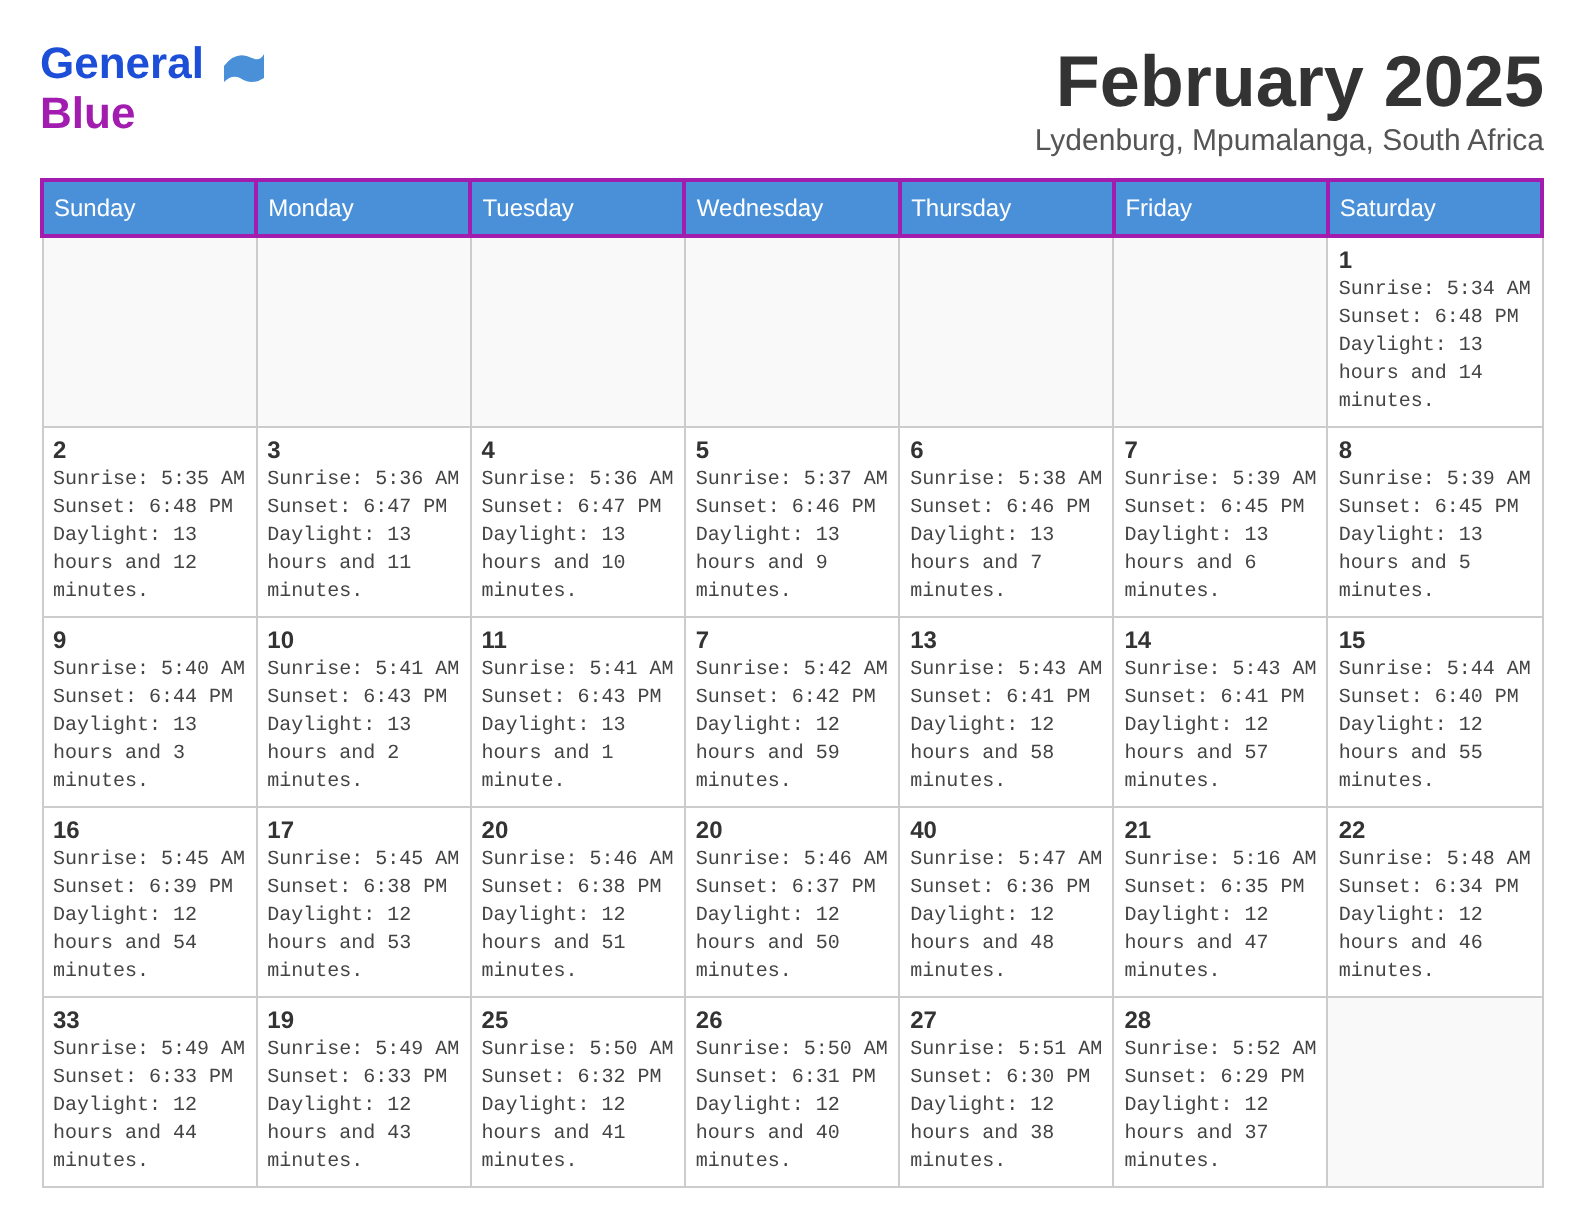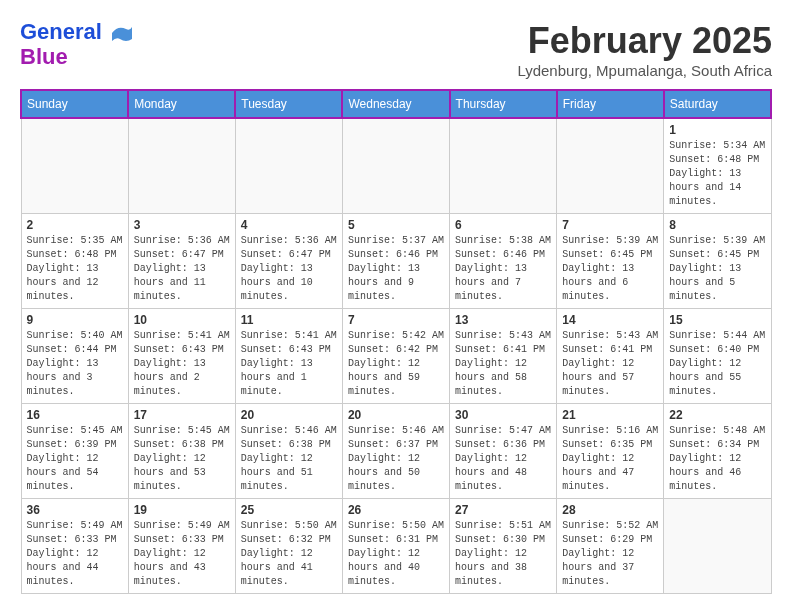--- a/index.html
+++ b/index.html
@@ -260,21 +260,21 @@
 and 51 minutes.</div>
         </td>
         <td>
           <span class="day-number">20</span>
           <div class="day-info">Sunrise: 5:46 AM
 Sunset: 6:37 PM
 Daylight: 12 hours
 and 50 minutes.</div>
         </td>
         <td>
-          <span class="day-number">30</span>
+          <span class="day-number">40</span>
           <div class="day-info">Sunrise: 5:47 AM
 Sunset: 6:36 PM
 Daylight: 12 hours
 and 48 minutes.</div>
         </td>
         <td>
           <span class="day-number">21</span>
           <div class="day-info">Sunrise: 5:16 AM
 Sunset: 6:35 PM
 Daylight: 12 hours
@@ -283,21 +283,21 @@
         <td>
           <span class="day-number">22</span>
           <div class="day-info">Sunrise: 5:48 AM
 Sunset: 6:34 PM
 Daylight: 12 hours
 and 46 minutes.</div>
         </td>
       </tr>
       <tr>
         <td>
-          <span class="day-number">36</span>
+          <span class="day-number">33</span>
           <div class="day-info">Sunrise: 5:49 AM
 Sunset: 6:33 PM
 Daylight: 12 hours
 and 44 minutes.</div>
         </td>
         <td>
           <span class="day-number">19</span>
           <div class="day-info">Sunrise: 5:49 AM
 Sunset: 6:33 PM
 Daylight: 12 hours

